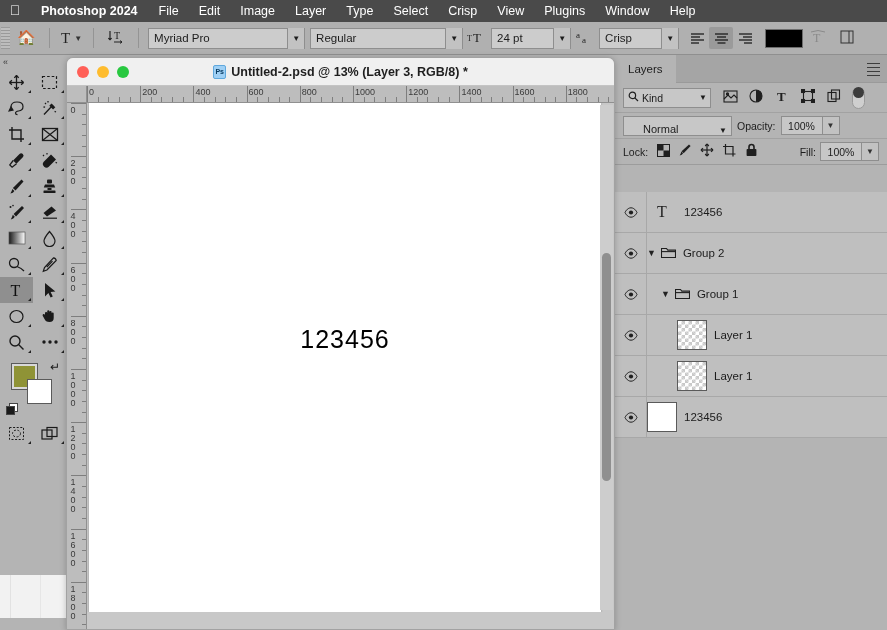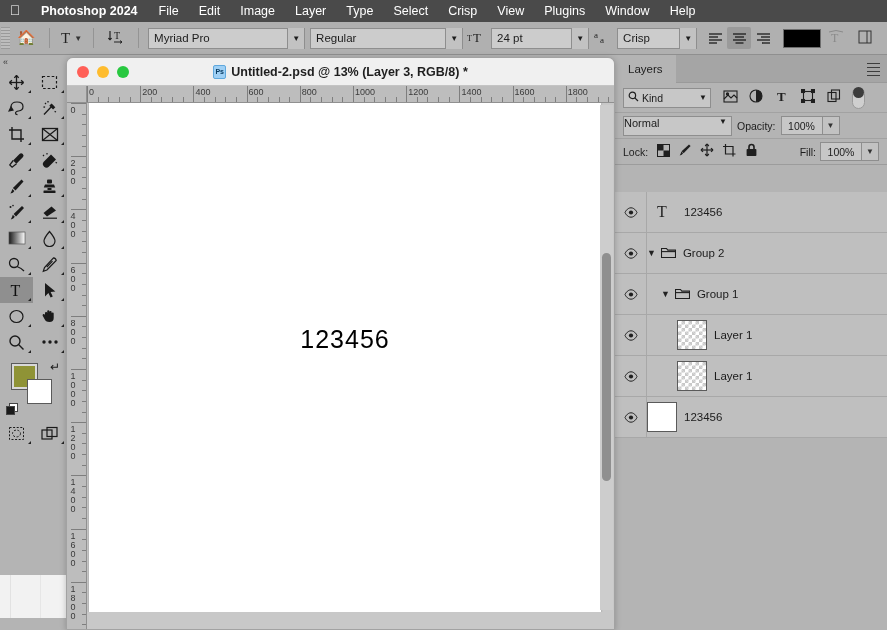--- a/index.html
+++ b/index.html
@@ -50,21 +50,21 @@
     padding-left: 5px; position: relative;
   }
   .ob-select .arrow-box {
     position: absolute; right: 0; top: -1px; bottom: -1px; width: 17px;
     background: #c2c2c2; border-left: 1px solid #8e8e8e;
     display: flex; align-items: center; justify-content: center; font-size: 8px;
   }
   .ob-font { width: 157px; margin-left: 4px; }
   .ob-style { width: 153px; margin-left: 5px; }
   .ob-sizeicon { width: 28px; text-align: center; font-size: 13px; color: #222; }
-  .ob-size { width: 98px; }
+  .ob-size { width: 80px; }
   .ob-aa-icon { width: 28px; text-align: center; font-size: 12px; color: #222; }
   .ob-aa { width: 80px; }
   .ob-align-group { display: flex; align-items: center; margin-left: 6px; }
   .ob-align {
     width: 24px; height: 22px; display: flex; align-items: center;
     justify-content: center; color: #1d1d1d;
   }
   .ob-align.active { background: #9a9a9a; border-radius: 2px; }
   .ob-color-swatch {
     width: 38px; height: 19px; background: #000; border: 1px solid #6d6d6d;
@@ -245,21 +245,21 @@
     position: absolute; left: 0px; top: -1px; width: 11px; height: 11px;
     border-radius: 50%; background: #3c3c3c;
   }
 
   .blend-row {
     height: 26px; display: flex; align-items: center; padding: 0 8px;
     border-bottom: 1px solid #a2a2a2; gap: 5px;
   }
   .blend-select {
     width: 109px; height: 20px; background: #c7c7c7; border: 1px solid #8e8e8e;
-    display: flex; align-items: flex-start; padding-left: 0;
+    display: flex; align-items: flex-end; padding-left: 19px;
     font-size: 11px; color: #1c1c1c; position: relative;
   }
   .blend-select .arrow-box { position: absolute; right: 4px; font-size: 8px; }
   .lbl { font-size: 10.5px; color: #1d1d1d; }
   .num-field {
     width: 42px; height: 19px; background: #c7c7c7; border: 1px solid #8e8e8e;
     font-size: 10.5px; color: #1c1c1c; display: flex; align-items: center;
     justify-content: center;
   }
   .num-stepper {

